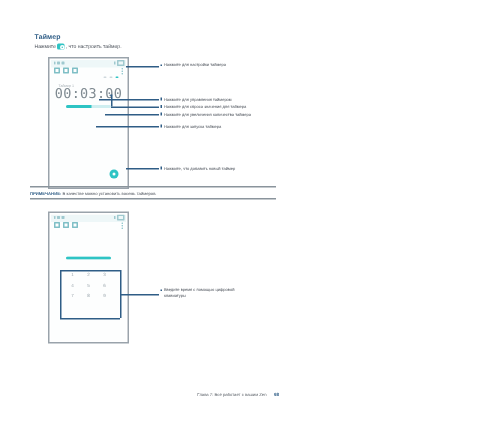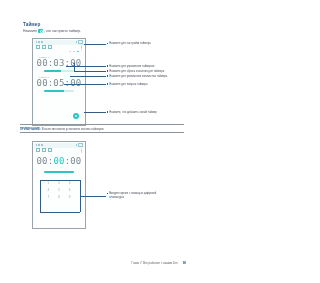--- a/index.html
+++ b/index.html
@@ -170,27 +170,20 @@
       </div>
 
       <div class="timer-block" style="top:16px;">
         <div class="timer-label">Таймер 1</div>
         <div class="timer-digits">00:03:00</div>
         <div class="timer-bar" style="width:30px;">
             <i style="width:55%"></i>
           </div>
       </div>
 
-      <div class="timer-block" style="top:36px;">
-        <div class="timer-label">Таймер 2</div>
-        <div class="timer-digits">00:05:00</div>
-        <div class="timer-bar" style="width:30px;">
-            <i style="width:68%"></i>
-          </div>
-      </div>
 
       <div class="fab" style="right:5px;bottom:5px;"></div>
     </div>
   </div>
 
   <div class="lead h" style="left:84px;top:43.5px;width:22px;"></div>
   <div class="marker" style="left:73px;top:63px;"></div>
   <div class="lead v" style="left:73.5px;top:63px;height:8px;"></div>
   <div class="lead h" style="left:73.5px;top:71px;width:32px;"></div>
   <div class="lead h" style="left:66px;top:66px;width:40px;"></div>
@@ -244,23 +237,20 @@
         </span>
       </div>
 
       <div class="toolbar">
         <span class="tb-ico"></span>
         <span class="tb-ico"></span>
         <span class="tb-ico"></span>
         <span class="tb-dots"></span>
       </div>
 
-      <div class="timer-digits" style="position:absolute;left:0;right:0;top:14px;">
-        <span>00</span><span>:</span><span class="hl">00</span><span>:</span><span>00</span>
-      </div>
       <div class="timer-bar" style="width:30px;position:absolute;left:10px;top:26px;">
           <i style="width:100%"></i>
         </div>
 
       <div class="keypad" style="left:9px;top:36px;width:32px;">
         <span class="key">1</span>
         <span class="key">2</span>
         <span class="key">3</span>
         <span class="key">4</span>
         <span class="key">5</span>

